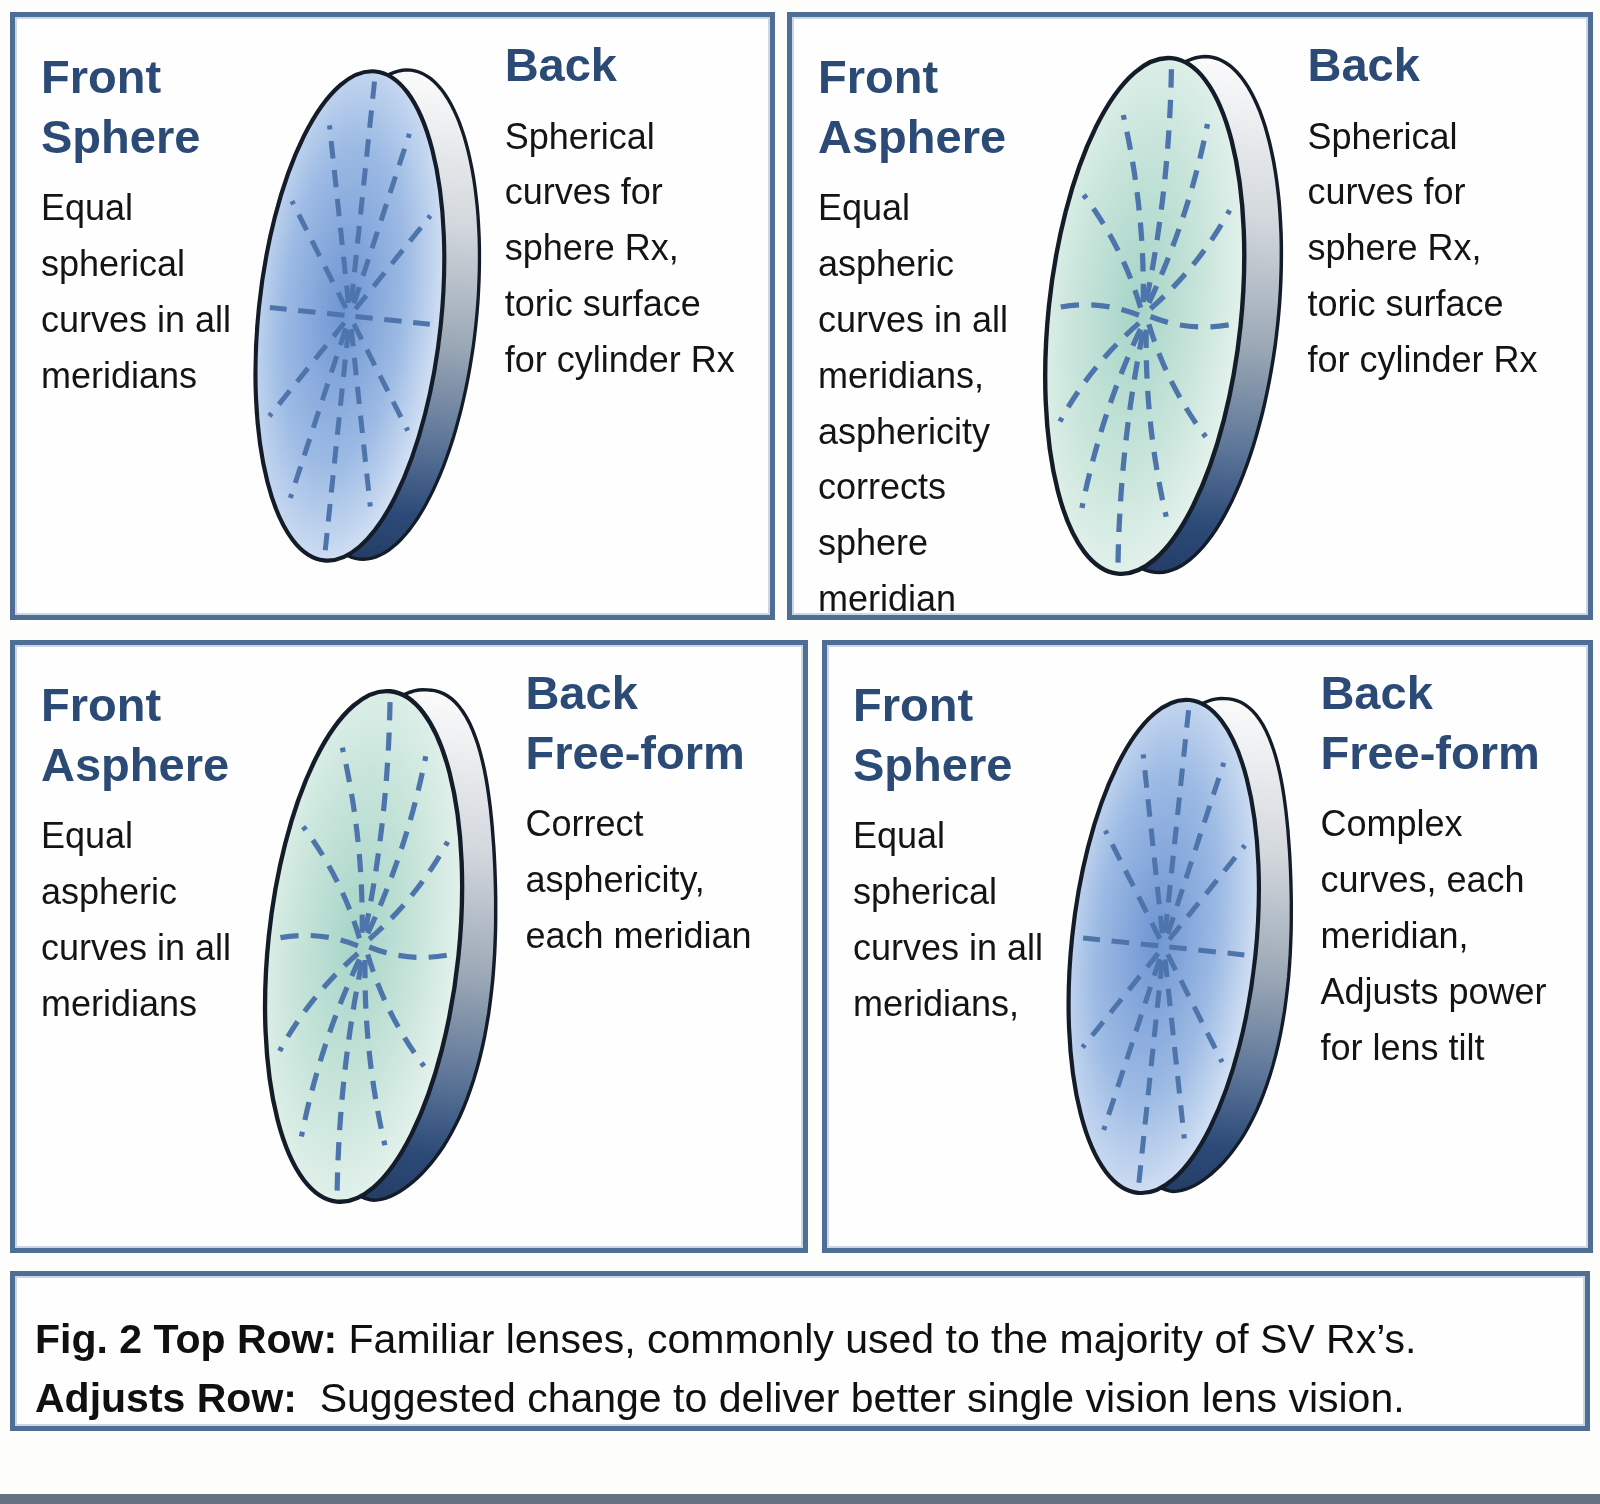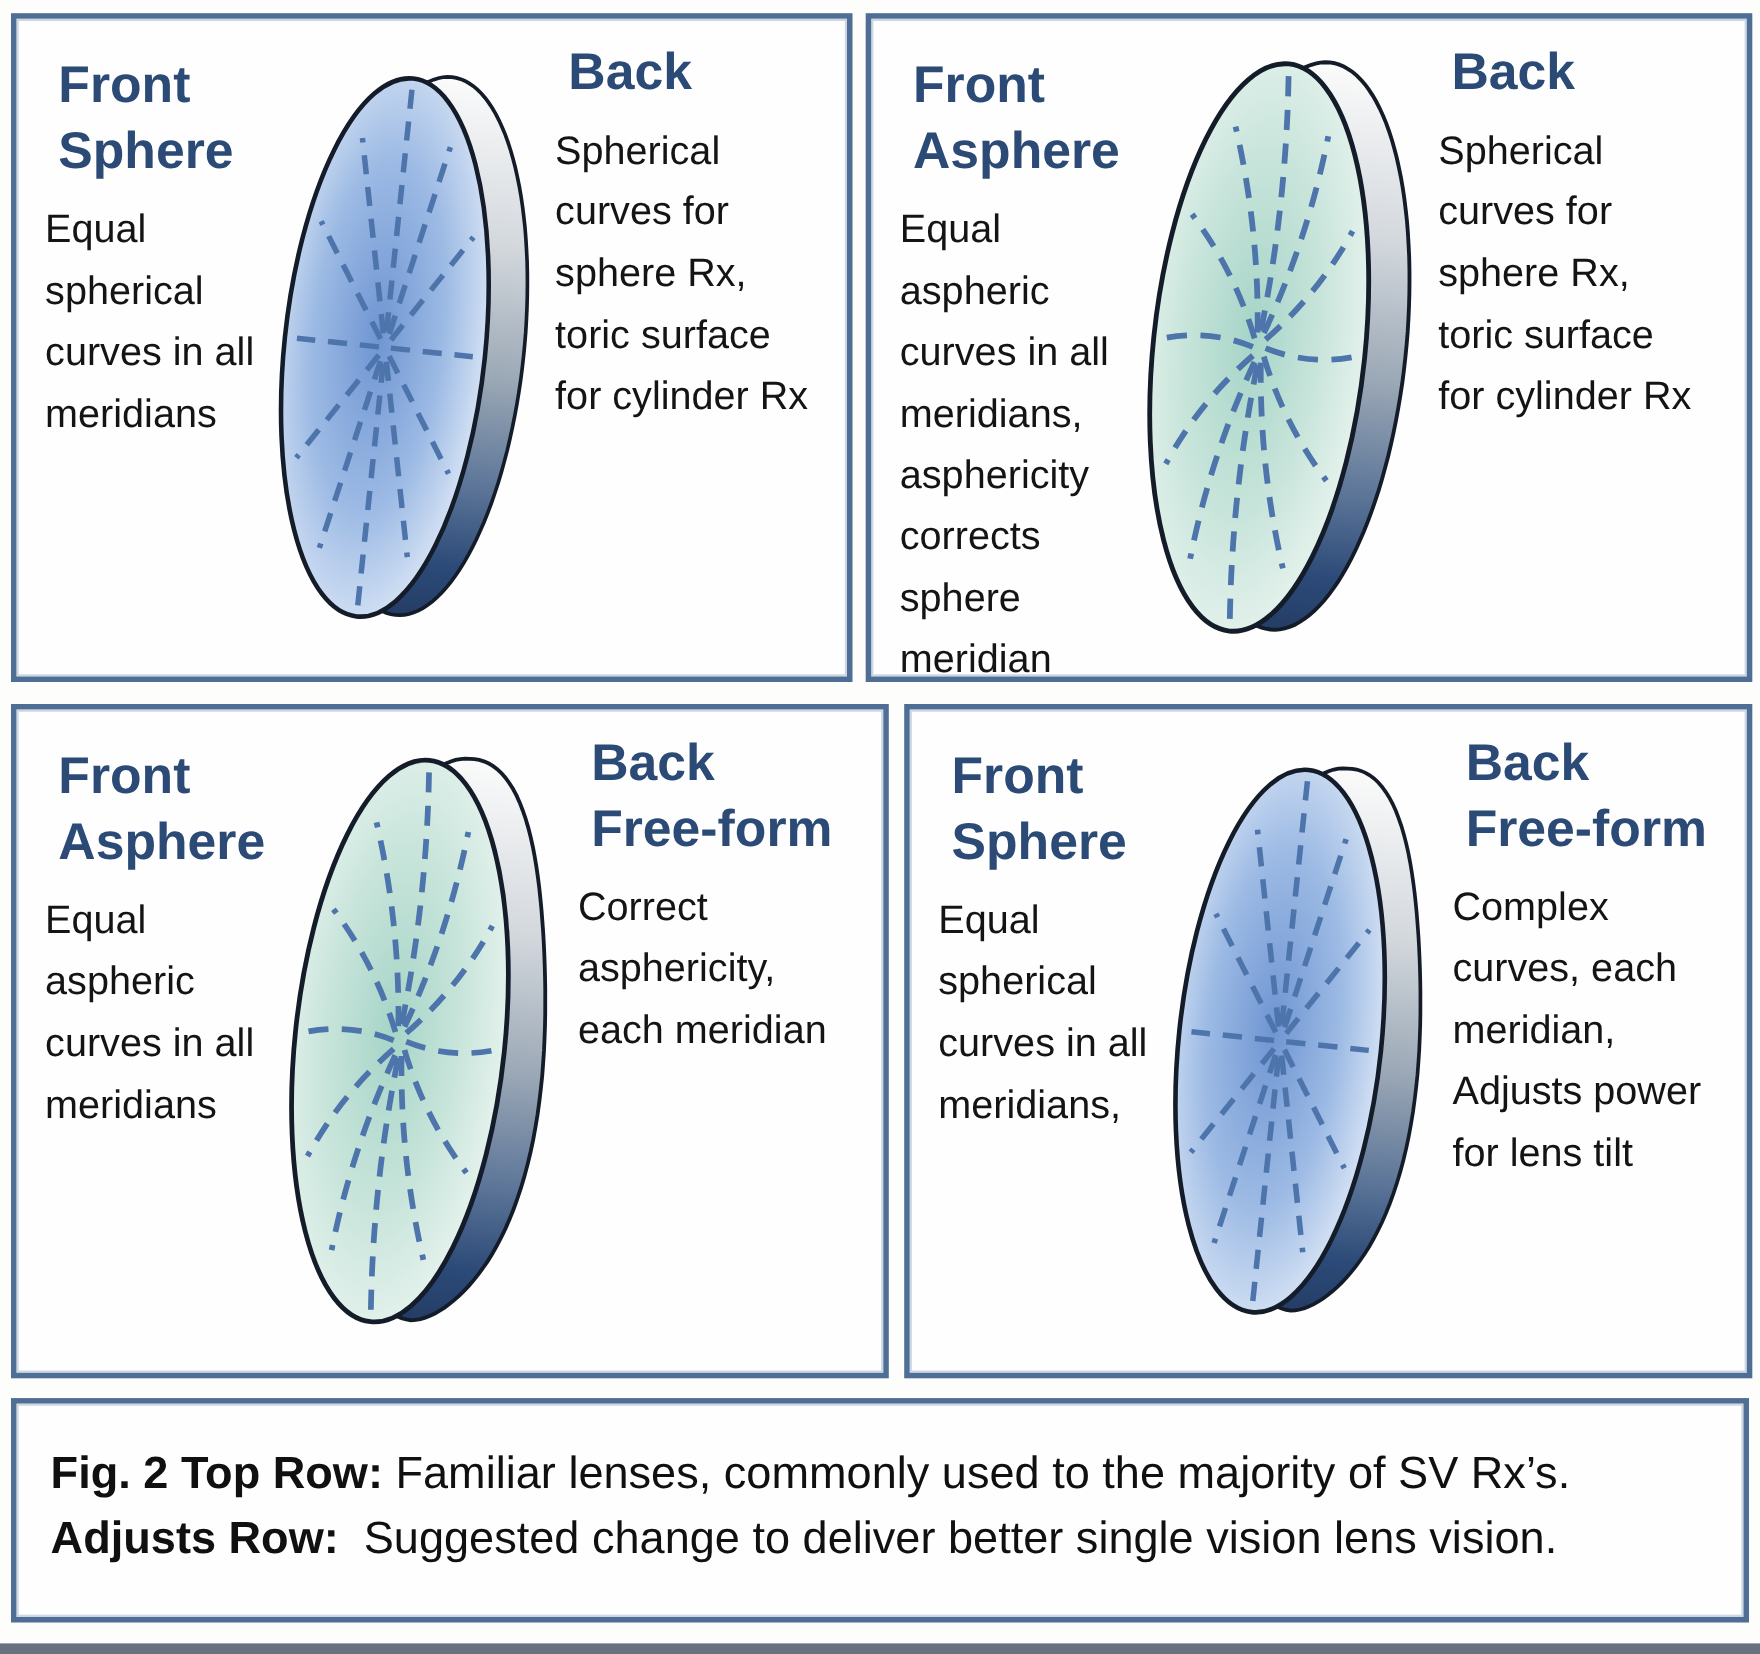--- a/index.html
+++ b/index.html
@@ -22,33 +22,33 @@
   .p1{left:10px;top:12px;width:765px;height:608px;}
   .p2{left:787px;top:12px;width:806px;height:608px;}
   .p3{left:10px;top:640px;width:798px;height:613px;}
   .p4{left:822px;top:640px;width:771px;height:613px;}
   .col{box-sizing:border-box;}
   .col.left{flex:0 0 30%;padding:30px 0 0 26px;}
   .col.lens{flex:0 0 33%;padding:2px 0;display:flex;justify-content:center;}
   .col.lens svg{width:100%;height:100%;display:block;overflow:visible;}
   .col.right{flex:1 1 auto;padding:18px 8px 0 14px;}
   h2.surface-title{
-    margin:0 0 14px 12px;
+    margin:0 0 14px 0;
     font-size:47px;line-height:1.27;font-weight:700;
     color:#2b4a75;white-space:pre;
   }
   p.surface-body{
     margin:0;font-size:36px;line-height:1.55;color:#141414;white-space:pre;
   }
   .caption{
-    position:absolute;left:10px;top:1271px;width:1580px;height:204px;
+    position:absolute;left:10px;top:1271px;width:1580px;height:160px;
     background:#fefefe;border:5px solid #4e6e96;
     box-shadow:inset 0 0 0 2px #ccd7e3;
     box-sizing:border-box;
-    padding:34px 40px 0 31px;
+    padding:34px 40px 0 20px;
   }
   .cap-line{
     margin:0;font-size:41px;line-height:1.44;color:#101010;white-space:pre;
   }
   .cap-line b{font-weight:700;}
   .bottom-strip{
     position:absolute;left:0;top:1494px;width:1600px;height:10px;
     background:#66727f;
   }
 </style>

